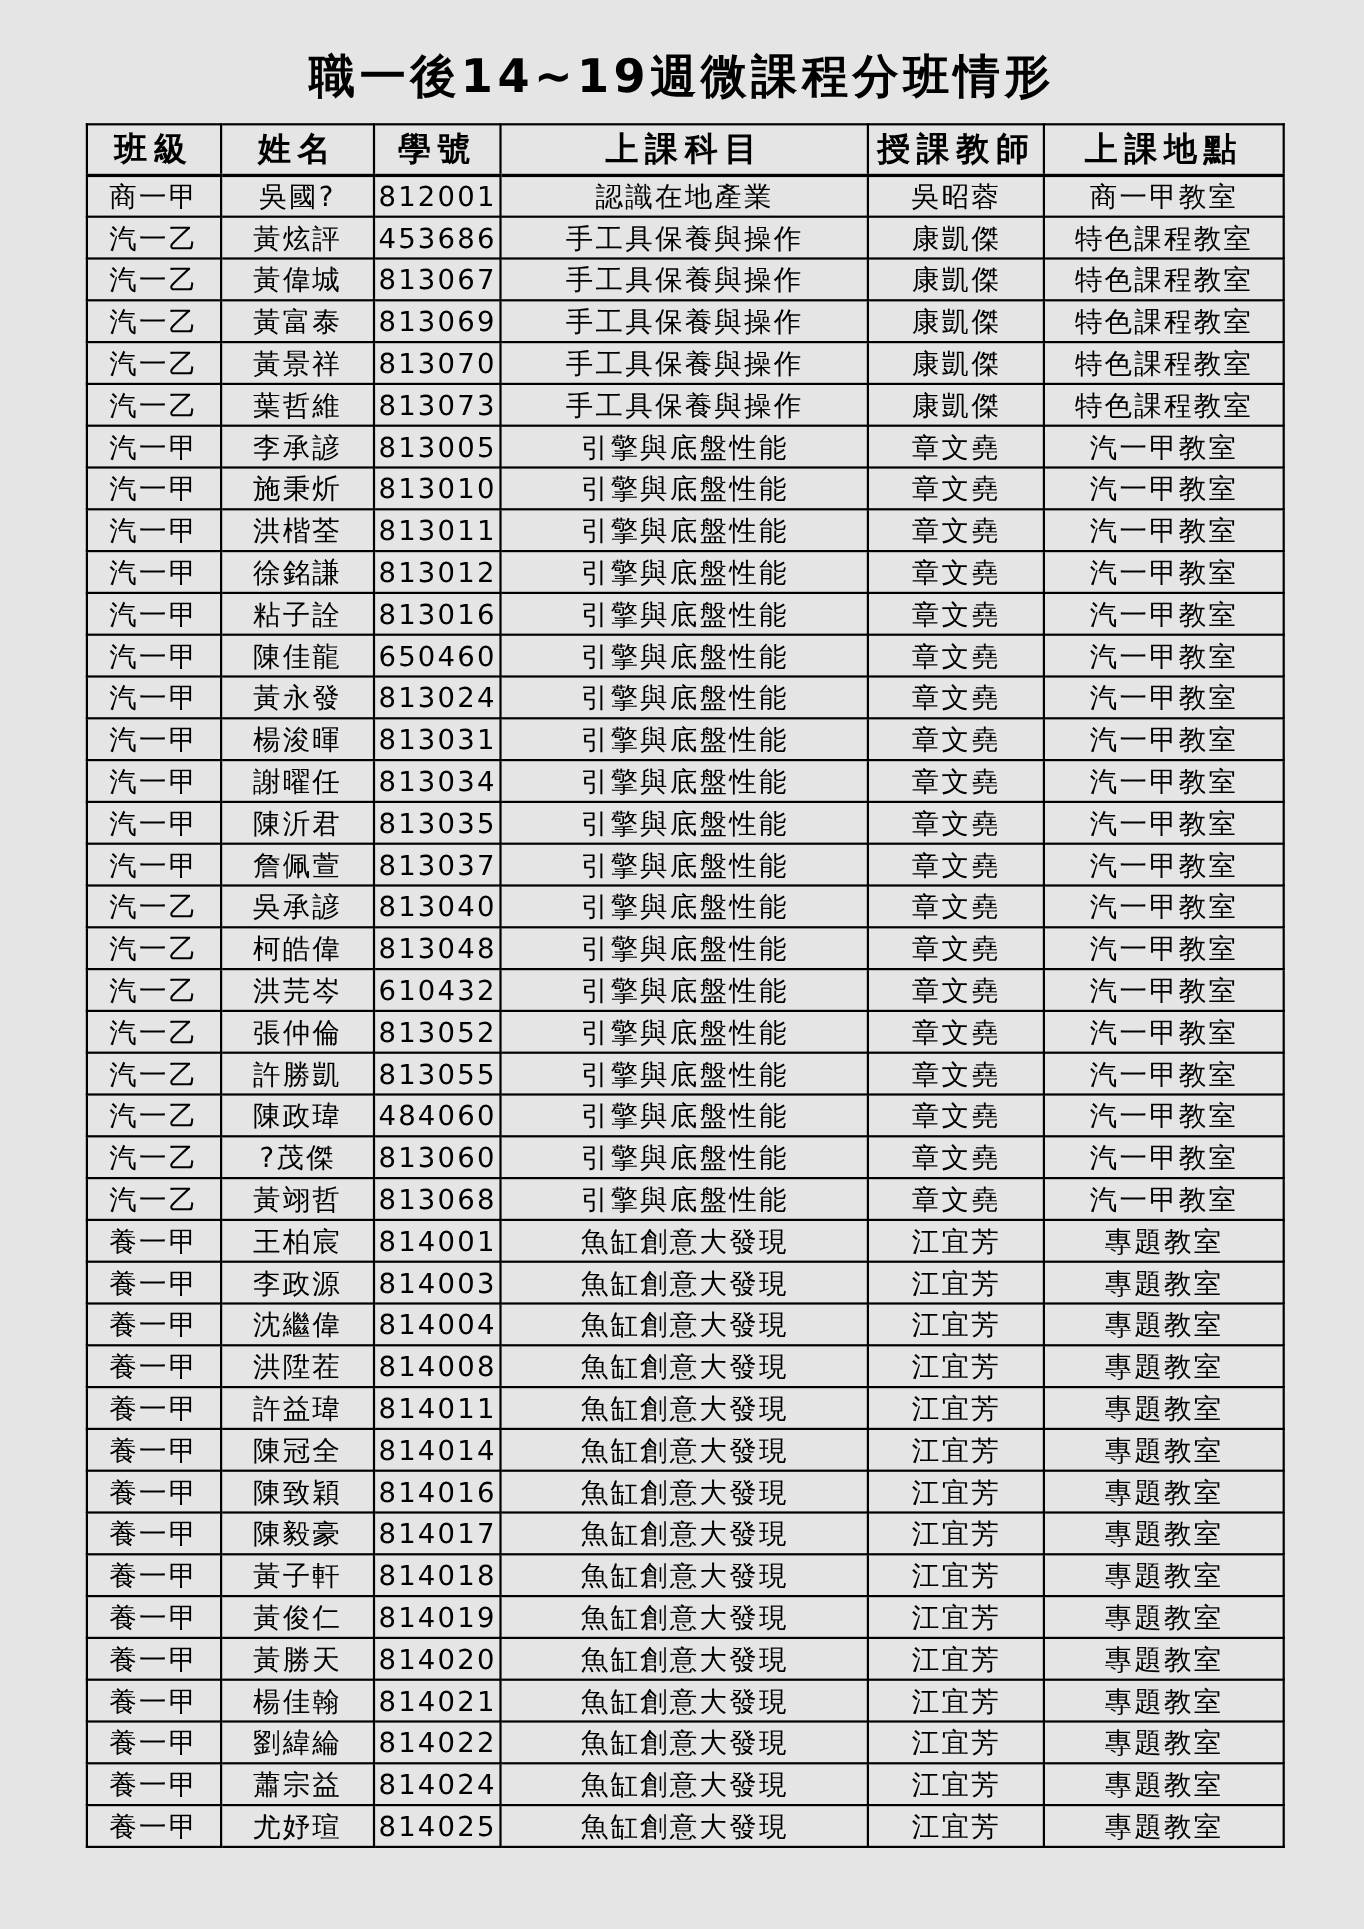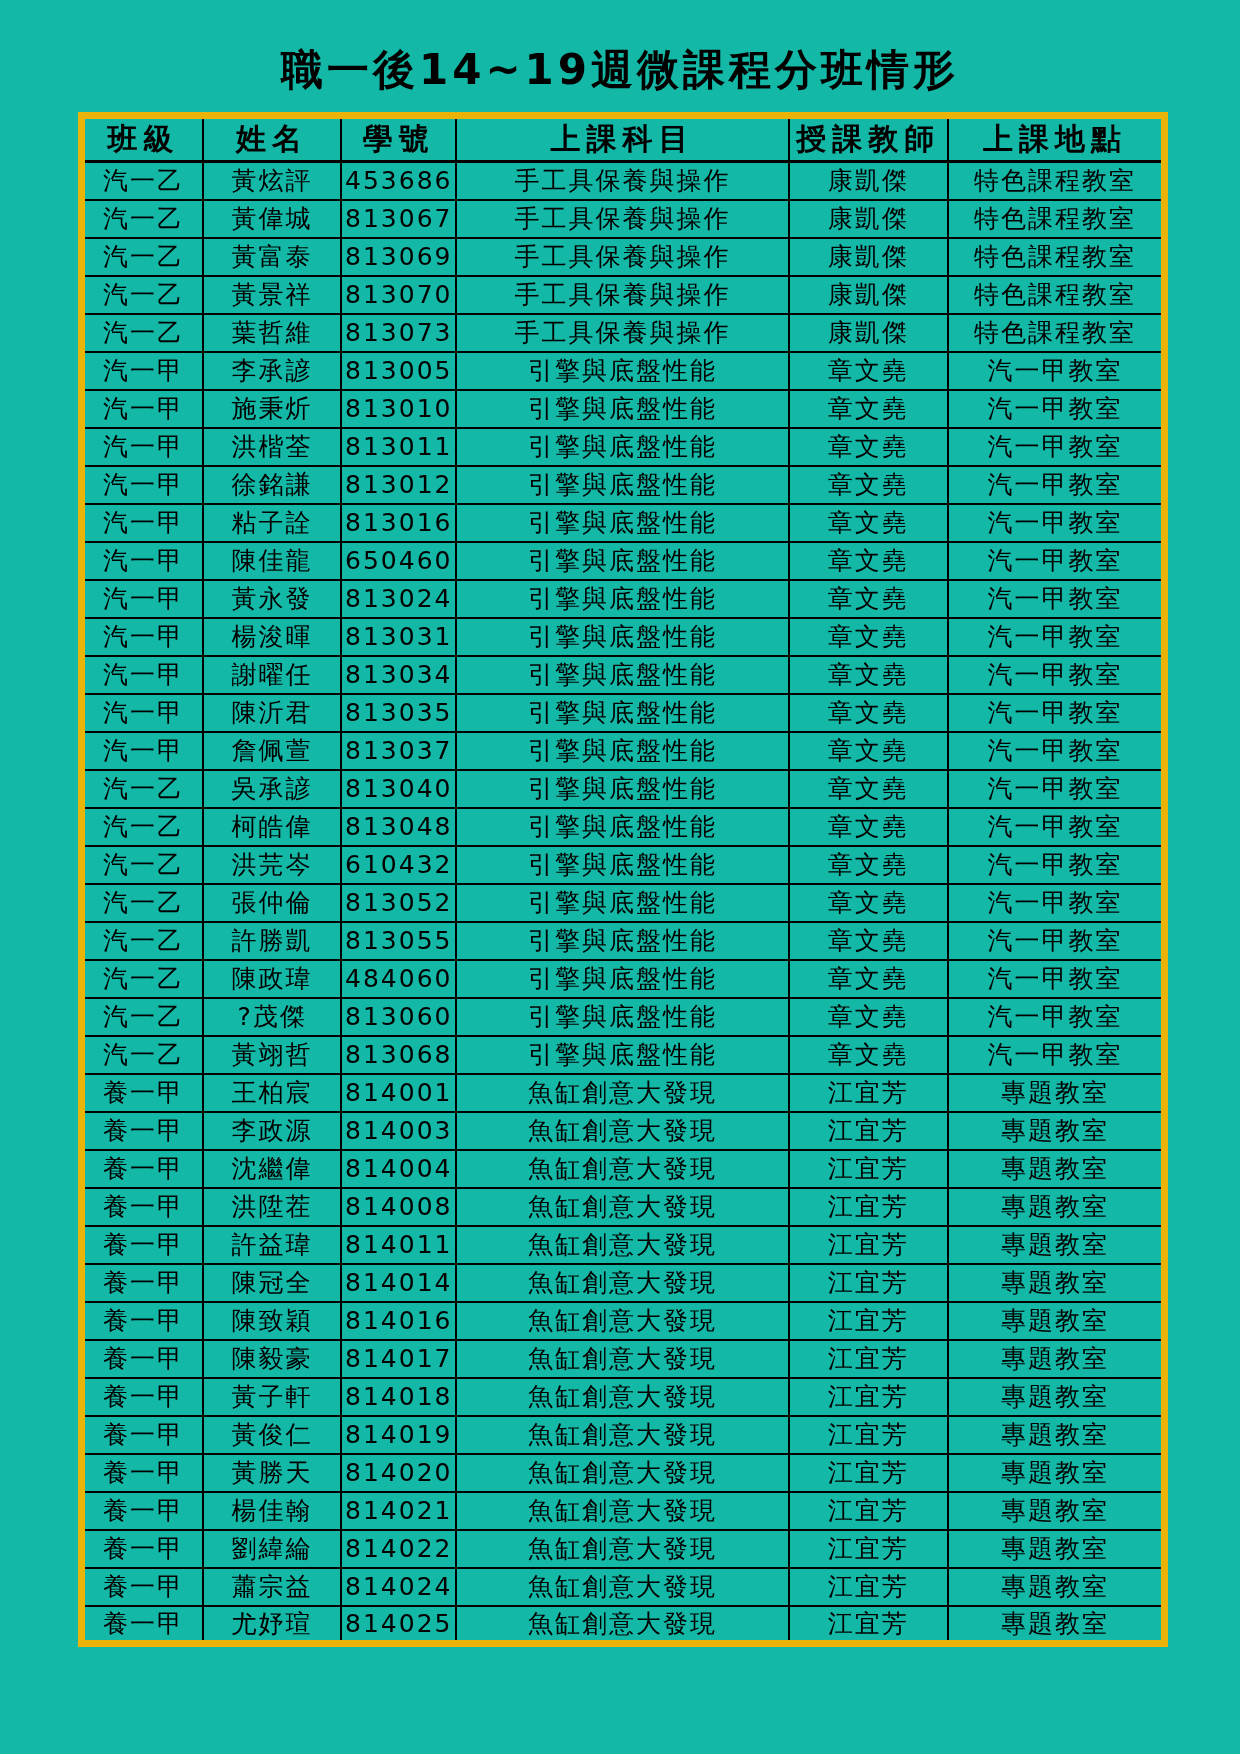--- a/index.html
+++ b/index.html
@@ -5,37 +5,37 @@
   * { box-sizing: border-box; margin: 0; padding: 0; }
   html, body {
     width: 1240px;
     background: #ffffff;
     font-family: "DejaVu Sans", sans-serif;
     color: #000000;
   }
   .page {
     width: 1240px;
     height: 1754px;
-    background: #14b8a6;
+    background: #e5e5e5;
     position: relative;
   }
   .doc-title {
     padding-top: 42px;
     text-align: center;
     font-size: 42px;
     font-weight: bold;
     letter-spacing: 4px;
     font-family: "DejaVu Sans", sans-serif;
   }
   table.assignment {
     border-collapse: collapse;
     table-layout: fixed;
     width: 1090px;
     margin: 14px 0 0 78px;
-    border: 7px solid #eab308;
+    border: 1px solid #eab308;
   }
   table.assignment th,
   table.assignment td {
     border: 2px solid #000;
     text-align: center;
     vertical-align: middle;
     overflow: hidden;
     white-space: nowrap;
   }
   table.assignment th {
@@ -83,20 +83,28 @@
         <th>班級</th>
         <th>姓名</th>
         <th>學號</th>
         <th>上課科目</th>
         <th>授課教師</th>
         <th>上課地點</th>
       </tr>
     </thead>
     <tbody id="table-body">
         <tr>
+          <td class="cell-class">商一甲</td>
+          <td class="cell-name">吳國?</td>
+          <td class="cell-student-id">812001</td>
+          <td class="cell-subject">認識在地產業</td>
+          <td class="cell-teacher">吳昭蓉</td>
+          <td class="cell-location">商一甲教室</td>
+        </tr>
+        <tr>
           <td class="cell-class">汽一乙</td>
           <td class="cell-name">黃炫評</td>
           <td class="cell-student-id">453686</td>
           <td class="cell-subject">手工具保養與操作</td>
           <td class="cell-teacher">康凱傑</td>
           <td class="cell-location">特色課程教室</td>
         </tr>
         <tr>
           <td class="cell-class">汽一乙</td>
           <td class="cell-name">黃偉城</td>

